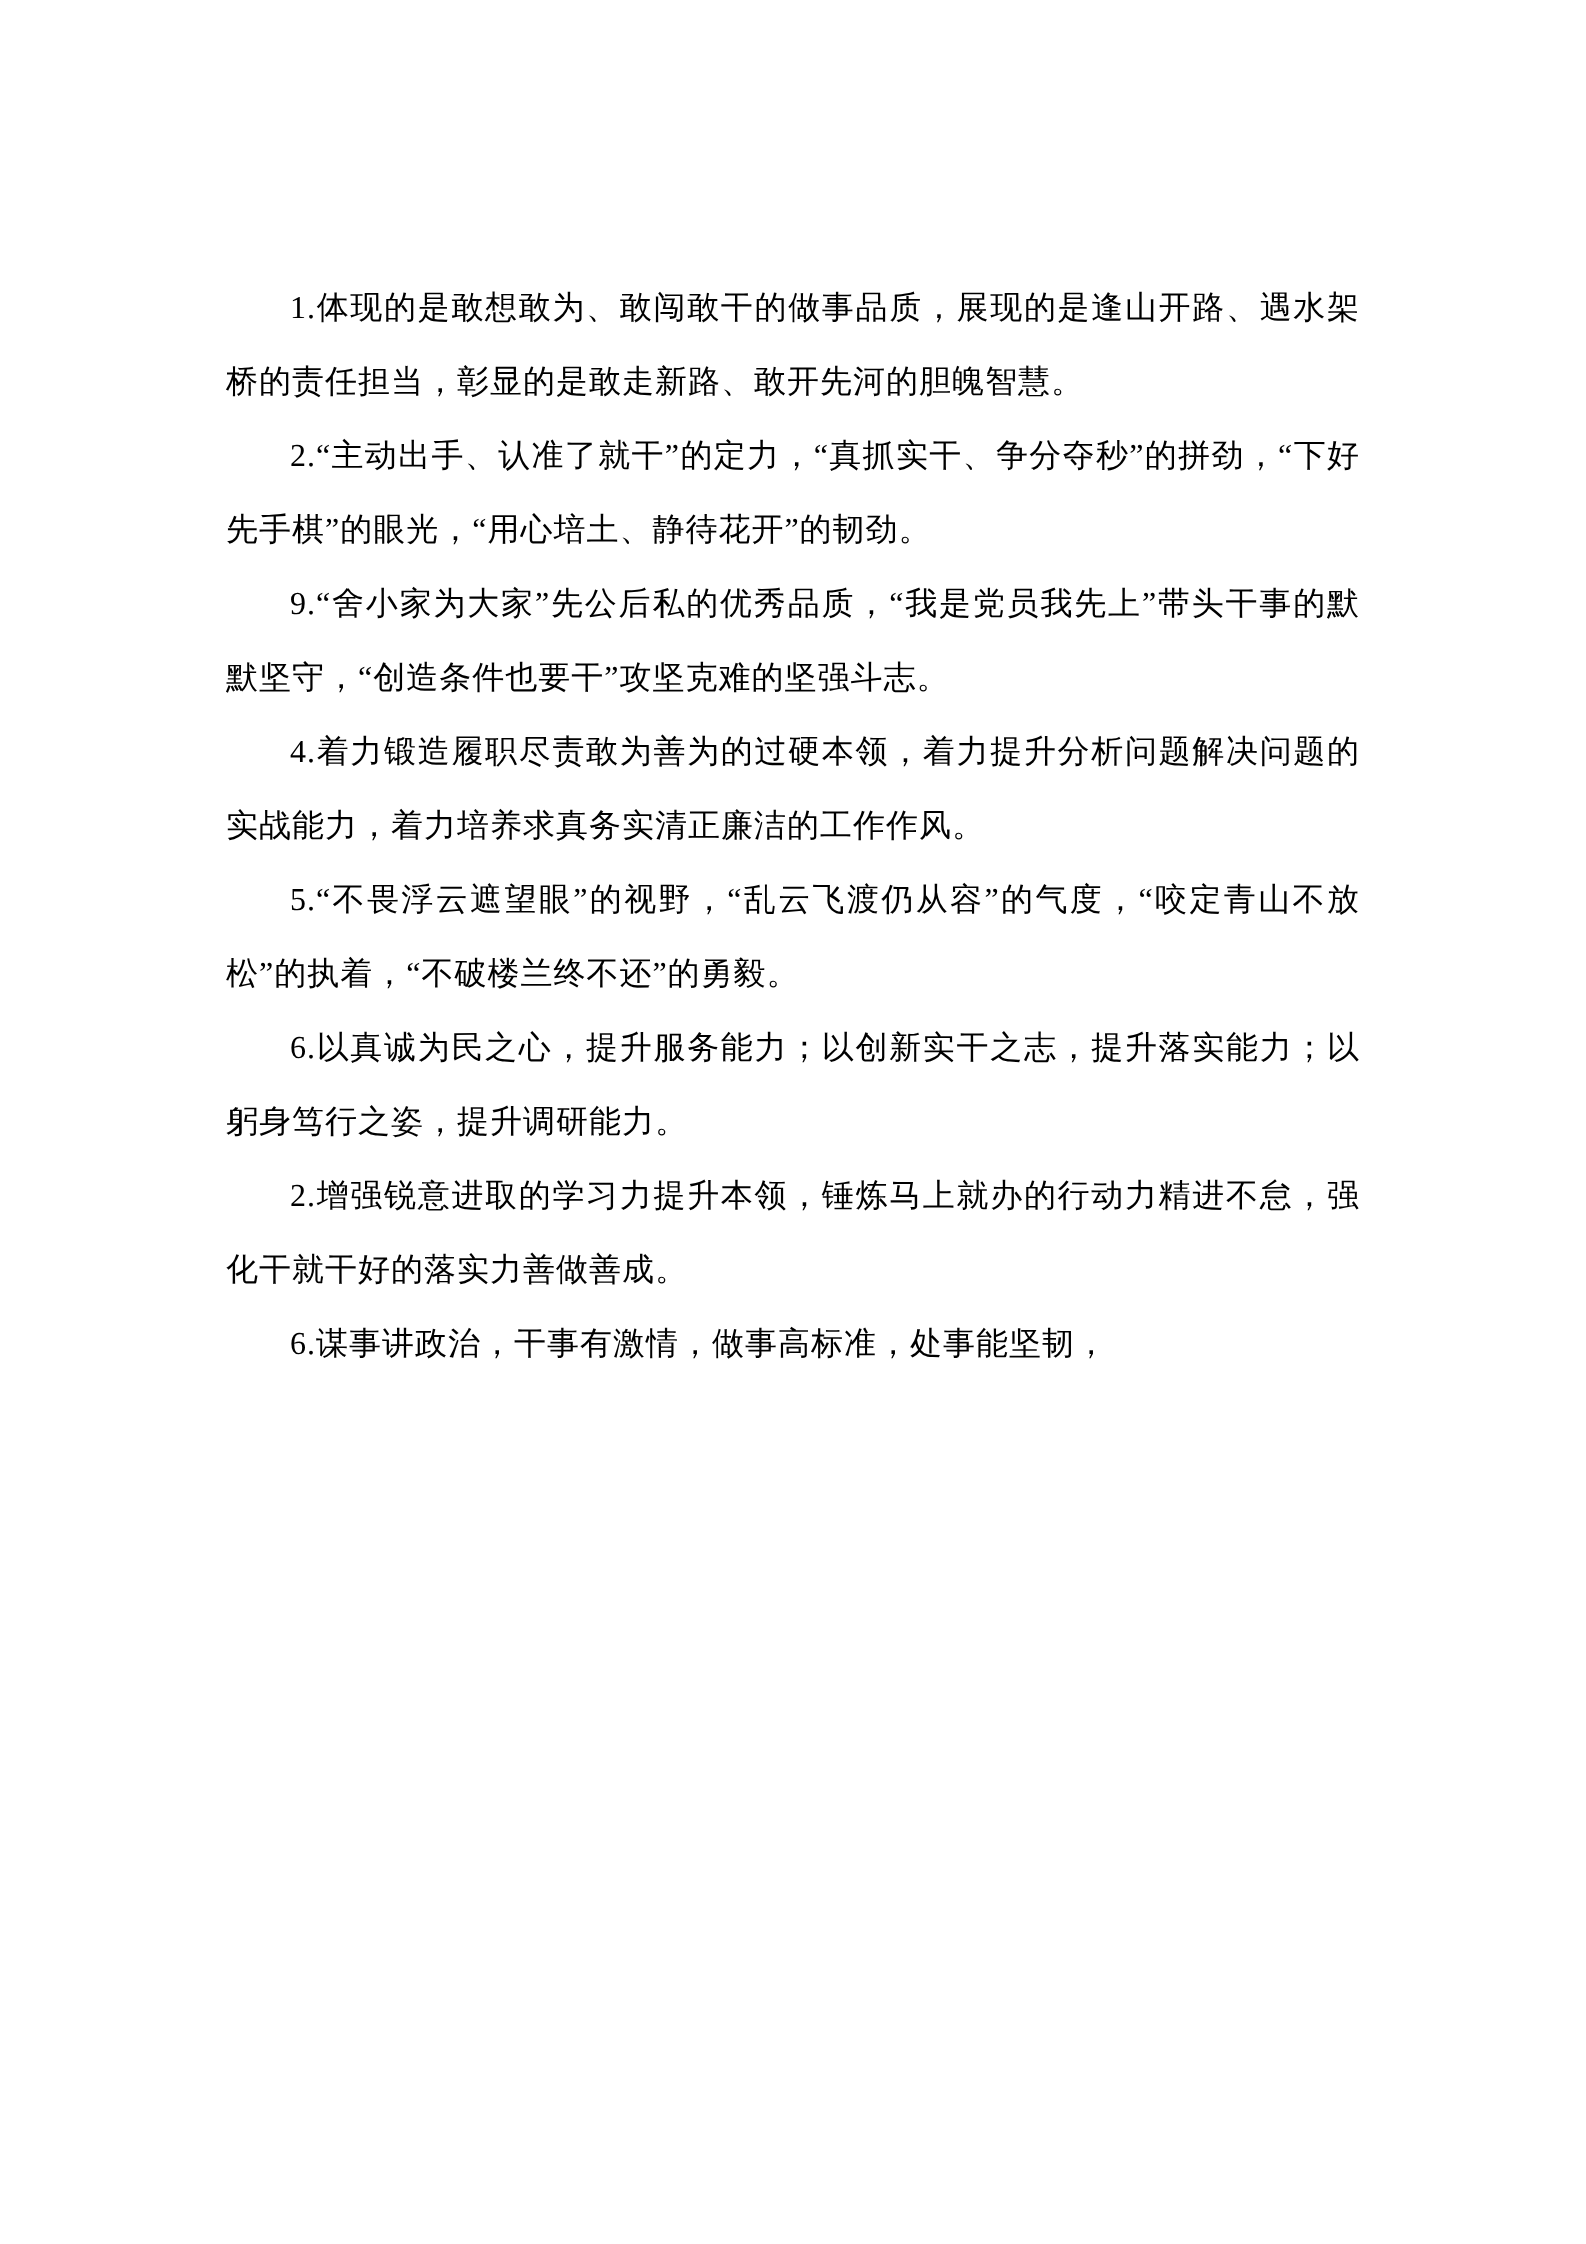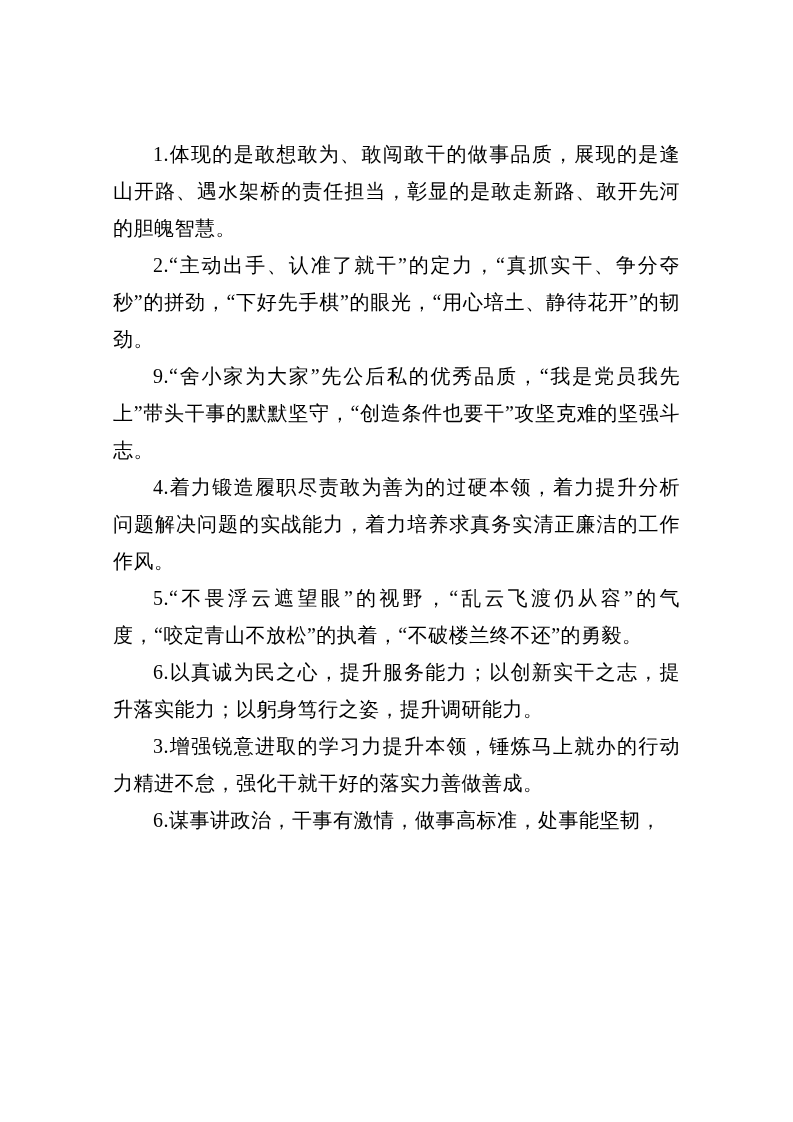--- a/index.html
+++ b/index.html
@@ -22,21 +22,21 @@
   .doc-title {
     margin: 0 0 50px 0;
     font-size: 30px;
     line-height: 36px;
     font-weight: bold;
     text-align: center;
     letter-spacing: 1px;
     white-space: nowrap;
   }
   .doc-body {
-    font-size: 20px;
+    font-size: 16px;
     line-height: 37px;
   }
   .doc-body p {
     margin: 0;
     text-indent: 2em;
     text-align: justify;
     text-justify: inter-character;
     letter-spacing: 0.5px;
     word-break: break-all;
   }
@@ -45,16 +45,16 @@
 <body>
 
 <div class="page">
   <div class="doc-body" id="doc-body">
       <p>1.体现的是敢想敢为、敢闯敢干的做事品质，展现的是逢山开路、遇水架桥的责任担当，彰显的是敢走新路、敢开先河的胆魄智慧。</p>
       <p>2.“主动出手、认准了就干”的定力，“真抓实干、争分夺秒”的拼劲，“下好先手棋”的眼光，“用心培土、静待花开”的韧劲。</p>
       <p>9.“舍小家为大家”先公后私的优秀品质，“我是党员我先上”带头干事的默默坚守，“创造条件也要干”攻坚克难的坚强斗志。</p>
       <p>4.着力锻造履职尽责敢为善为的过硬本领，着力提升分析问题解决问题的实战能力，着力培养求真务实清正廉洁的工作作风。</p>
       <p>5.“不畏浮云遮望眼”的视野，“乱云飞渡仍从容”的气度，“咬定青山不放松”的执着，“不破楼兰终不还”的勇毅。</p>
       <p>6.以真诚为民之心，提升服务能力；以创新实干之志，提升落实能力；以躬身笃行之姿，提升调研能力。</p>
-      <p>3.增强锐意进取的学习力提升本领，锤炼马上就办的行动力精进不怠，强化干就干好的落实力善做善成。</p>
+      <p>2.增强锐意进取的学习力提升本领，锤炼马上就办的行动力精进不怠，强化干就干好的落实力善做善成。</p>
       <p>6.谋事讲政治，干事有激情，做事高标准，处事能坚韧，</p>
     </div>
 </div>
 
 </body></html>

